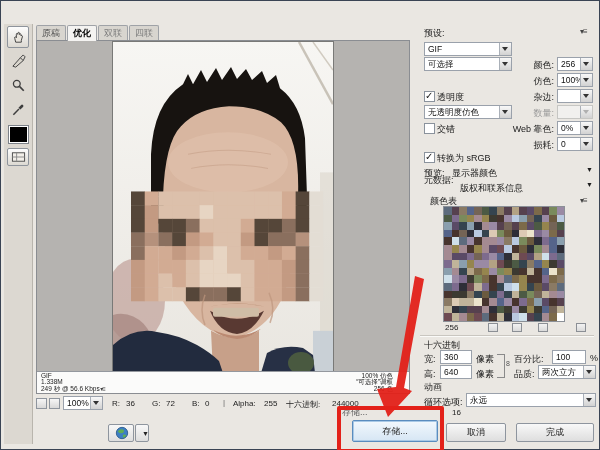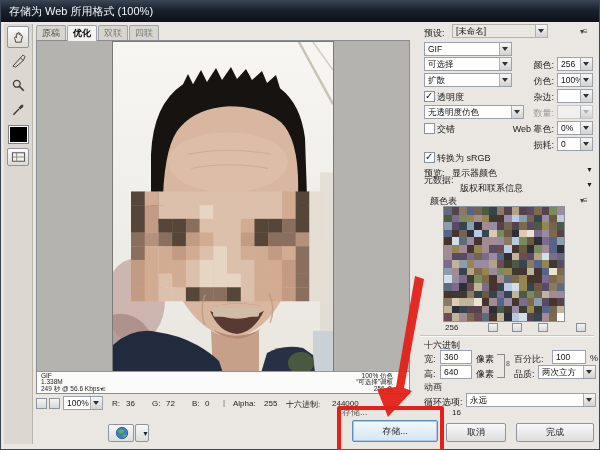--- a/index.html
+++ b/index.html
@@ -45,23 +45,20 @@
   .bracket{position:absolute;width:7px;border:1px solid #8a8a8a;border-left:none;}
   .annot-rect{position:absolute;border:4px solid #e32119;border-radius:2px;pointer-events:none;z-index:8;}
   .overlay{position:absolute;left:0;top:0;width:600px;height:450px;pointer-events:none;z-index:9;}
   .remnant{position:absolute;font-size:9px;color:#5c5c5c;z-index:7;}
 </style>
 </head>
 <body>
 
 <div id="win">
 
-  <div class="titlebar">
-    <span>存储为 Web 所用格式 (100%)</span>
-  </div>
 
   <div class="toolstrip">
     <button class="tool raised" style="top:2px">
       <svg width="15" height="15" viewBox="0 0 16 16">
         <path d="M5 13 L4 9 Q3.4 7.6 4.4 7.3 Q5.2 7.1 5.7 8.2 L5.7 4.6 Q5.7 3.6 6.5 3.6 Q7.2 3.6 7.2 4.6 L7.4 3.4 Q7.5 2.4 8.3 2.5 Q9 2.6 9 3.6 L9 4.8 Q9.2 3.8 10 4 Q10.7 4.2 10.7 5.2 L10.7 6.4 Q11 5.6 11.7 5.9 Q12.4 6.2 12.1 7.4 L11 11 L11 13 Z" fill="#e9e5dd" stroke="#3e3e3e" stroke-width="1"></path>
       </svg>
     </button>
     <button class="tool" style="top:26px">
       <svg width="15" height="15" viewBox="0 0 16 16">
         <path d="M2 13 L10 4 L13 7 L5 14 Z" fill="#d9d5cc" stroke="#3e3e3e" stroke-width="1"></path>
@@ -273,39 +270,37 @@
     <svg width="14" height="14" viewBox="0 0 16 16" style="vertical-align:-3px">
       <circle cx="8" cy="8" r="6.5" fill="#3d7fc4"></circle>
       <path d="M3 6 Q6 3 9 4 Q11 5 10 7 Q8 9 5 8 Z" fill="#5fae57"></path>
       <path d="M9 10 Q12 9 13 11 Q11 14 9 13 Z" fill="#5fae57"></path>
       <circle cx="8" cy="8" r="6.5" fill="none" stroke="#2a5a8c" stroke-width="1"></circle>
     </svg>
   </button>
   <button class="btn" style="left:135px;top:424px;width:13px;height:18px"><span style="font-size:7px">▼</span></button>
 
   <span class="lbl" style="left:424px;top:27px">预设:</span>
-  <span class="combo" style="left:452px;top:24px;width:96px;background:#eae7e2;border-color:#b6b2aa"><span>[未命名]</span><span class="dd"></span></span>
   <span class="mini-menu" style="position:absolute;left:580px;top:27px;font-size:8px">▾≡</span>
 
   <span class="combo" style="left:424px;top:42px;width:88px"><span>GIF</span><span class="dd"></span></span>
 
   <span class="combo" style="left:424px;top:57px;width:88px"><span>可选择</span><span class="dd"></span></span>
   <span class="rlbl" style="left:504px;top:59px">颜色:</span>
   <span class="field" style="left:557px;top:57px"><span>256</span><span class="dd"></span></span>
 
-  <span class="combo" style="left:424px;top:73px;width:88px"><span>扩散</span><span class="dd"></span></span>
   <span class="rlbl" style="left:504px;top:75px">仿色:</span>
   <span class="field" style="left:557px;top:73px"><span>100%</span><span class="dd"></span></span>
 
   <span class="cb checked" style="left:424px;top:91px"></span>
   <span class="lbl" style="left:437px;top:91px">透明度</span>
   <span class="rlbl" style="left:504px;top:91px">杂边:</span>
   <span class="field" style="left:557px;top:89px"><span></span><span class="dd"></span></span>
 
-  <span class="combo" style="left:424px;top:105px;width:100px"><span>无透明度仿色</span><span class="dd"></span></span>
+  <span class="combo" style="left:424px;top:105px;width:88px"><span>无透明度仿色</span><span class="dd"></span></span>
   <span class="rlbl dim lbl" style="left:504px;top:107px;width:50px;text-align:right">数量:</span>
   <span class="field disabled" style="left:557px;top:105px">
       <span class="dd"></span>
     </span>
 
   <span class="cb" style="left:424px;top:123px"></span>
   <span class="lbl" style="left:437px;top:123px">交错</span>
   <span class="rlbl" style="left:480px;top:123px;width:74px">Web 靠色:</span>
   <span class="field" style="left:557px;top:121px"><span>0%</span><span class="dd"></span></span>
 

